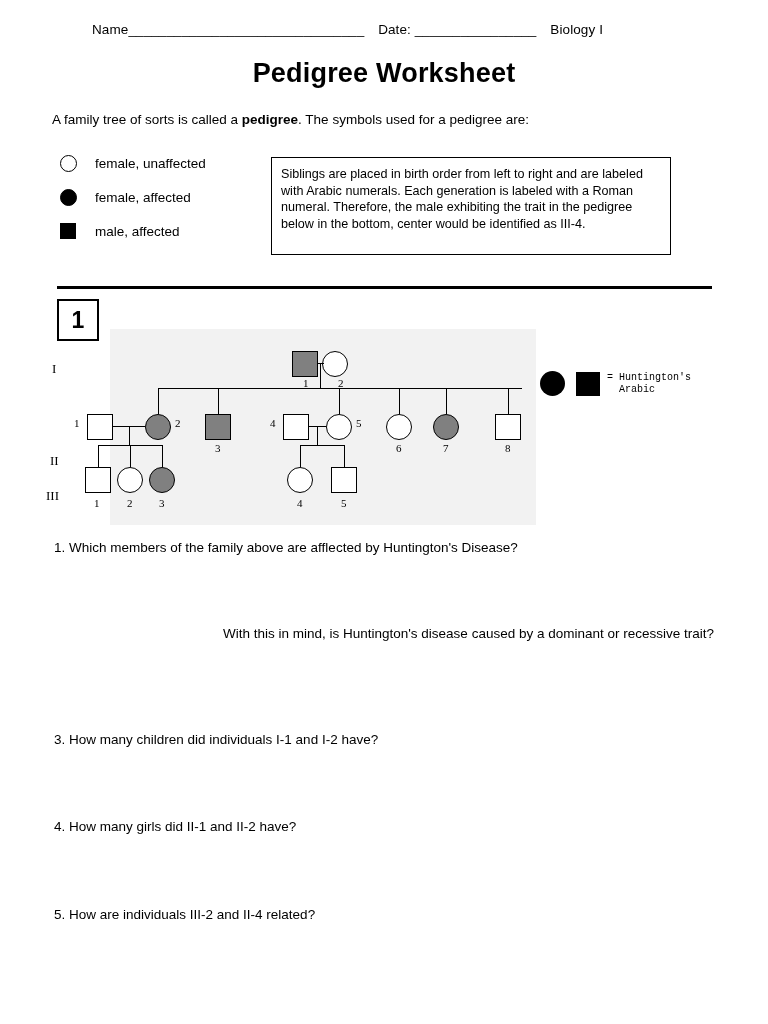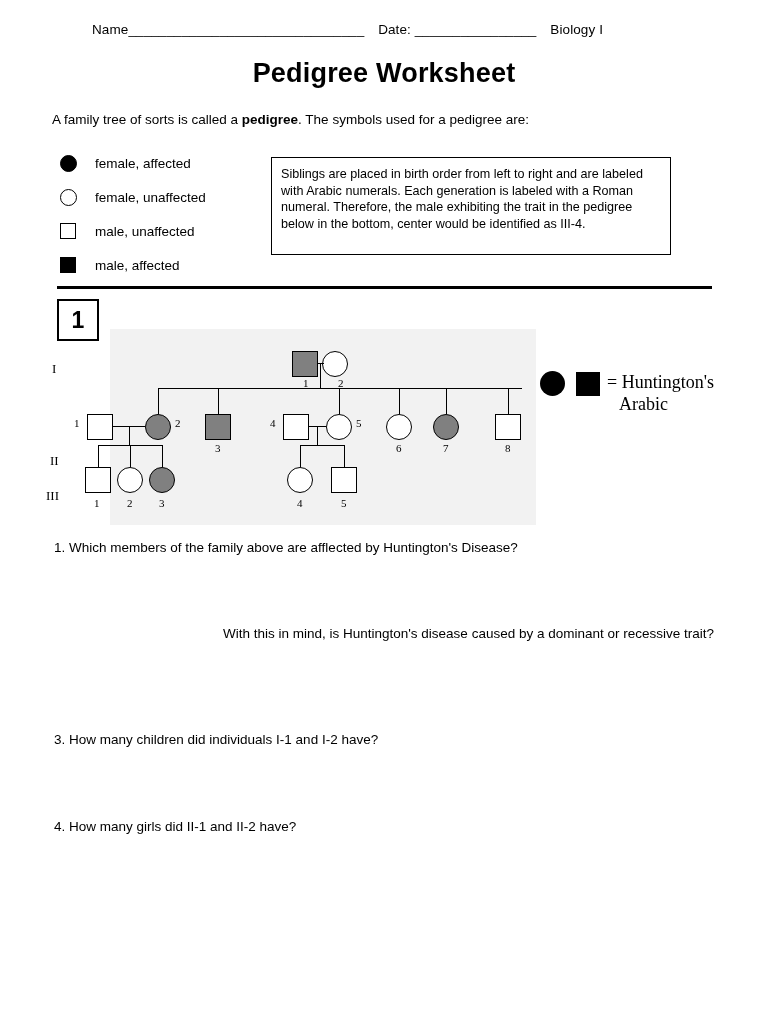--- a/index.html
+++ b/index.html
@@ -198,22 +198,22 @@
     margin-top: 1px;
   }
   .hd-sq {
     width: 24px;
     height: 24px;
     background: #000;
     margin-right: 7px;
     margin-top: 2px;
   }
   .hd-text {
-    font-size: 18px;
-    font-family: Liberation Serif, serif;
+    font-size: 10px;
+    font-family: Liberation Mono, monospace;
     line-height: 1.2;
     padding-top: 2px;
   }
 
   
   .question {
     position: absolute;
     left: 54px;
     font-size: 13.5px;
     line-height: 1.45;
@@ -236,37 +236,31 @@
     <span class="seg" style="padding-left:10px;">Biology I</span>
   </div>
 
   <div class="title">Pedigree Worksheet</div>
 
   <div class="intro">
     <span>A family tree of sorts is called a </span><b>pedigree</b><span>.  The symbols used for a pedigree are:</span>
   </div>
 
   <div class="legend">
+    <div class="legend-row">
+      <span class="legend-sym">
+          <span class="circ"></span>
+        </span>
+      <span class="legend-label">female, unaffected</span>
+    </div>
     <div class="legend-row">
       <span class="legend-sym">
           <span class="circ filled"></span>
         </span>
       <span class="legend-label">female, affected</span>
-    </div>
-    <div class="legend-row">
-      <span class="legend-sym">
-          <span class="circ"></span>
-        </span>
-      <span class="legend-label">female, unaffected</span>
-    </div>
-    <div class="legend-row">
-      <span class="legend-sym">
-          <span class="sq"></span>
-        </span>
-      <span class="legend-label">male, unaffected</span>
     </div>
     <div class="legend-row">
       <span class="legend-sym">
           <span class="sq filled"></span>
         </span>
       <span class="legend-label">male, affected</span>
     </div>
   </div>
 
   <div class="note-box">Siblings are placed in birth order from left to right and are labeled with Arabic numerals.  Each generation is labeled with a Roman numeral.  Therefore, the male exhibiting the trait in the pedigree below in the bottom, center would be identified as III-4.</div>
@@ -404,14 +398,17 @@
   </div>
 
   <div class="question" style="top:730px;">
     <span>3. How many children did individuals I-1 and I-2 have?</span>
   </div>
 
   <div class="question" style="top:817px;">
     <span>4. How many girls did II-1 and II-2 have?</span>
   </div>
 
+  <div class="question" style="top:905px;">
+    <span>5. How are individuals III-2 and II-4 related?</span>
+  </div>
 
 </div>
 
 </body></html>

